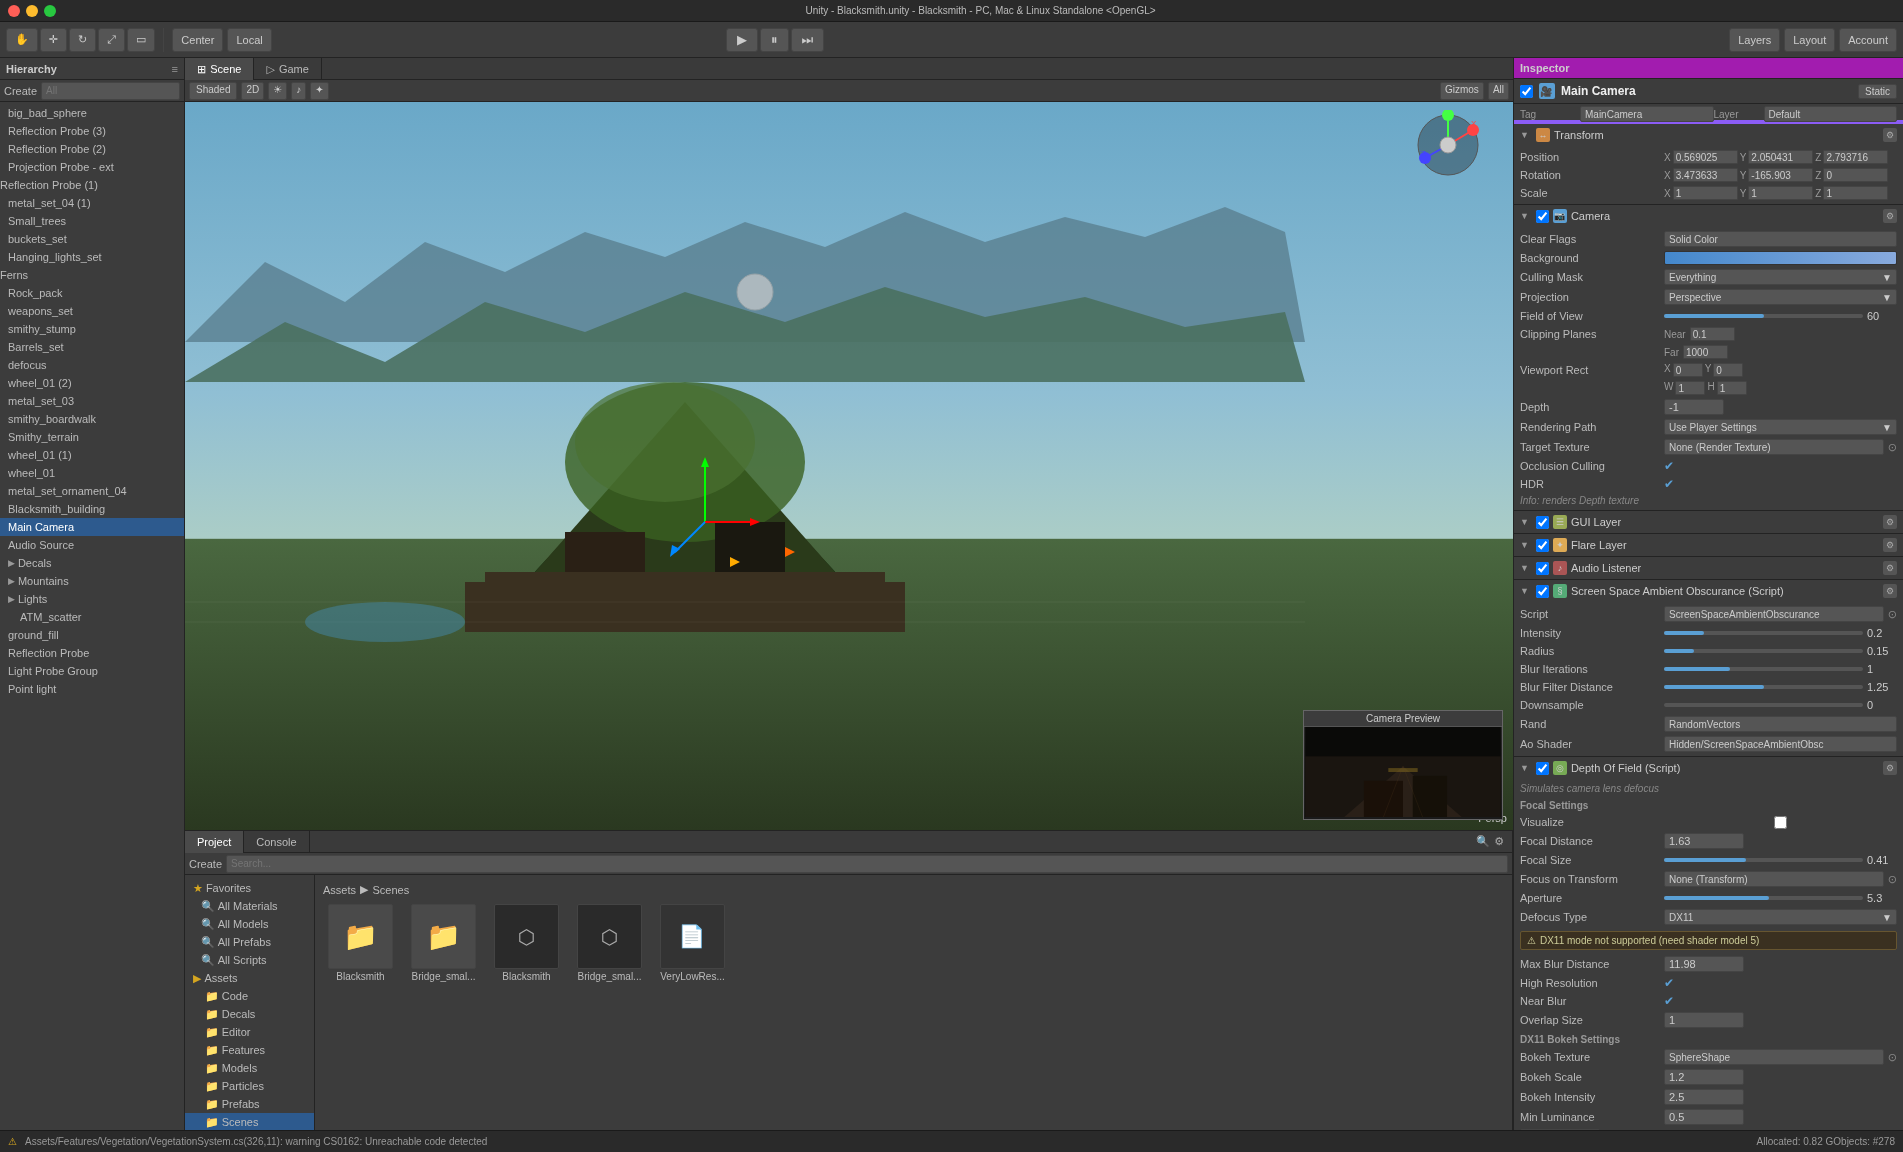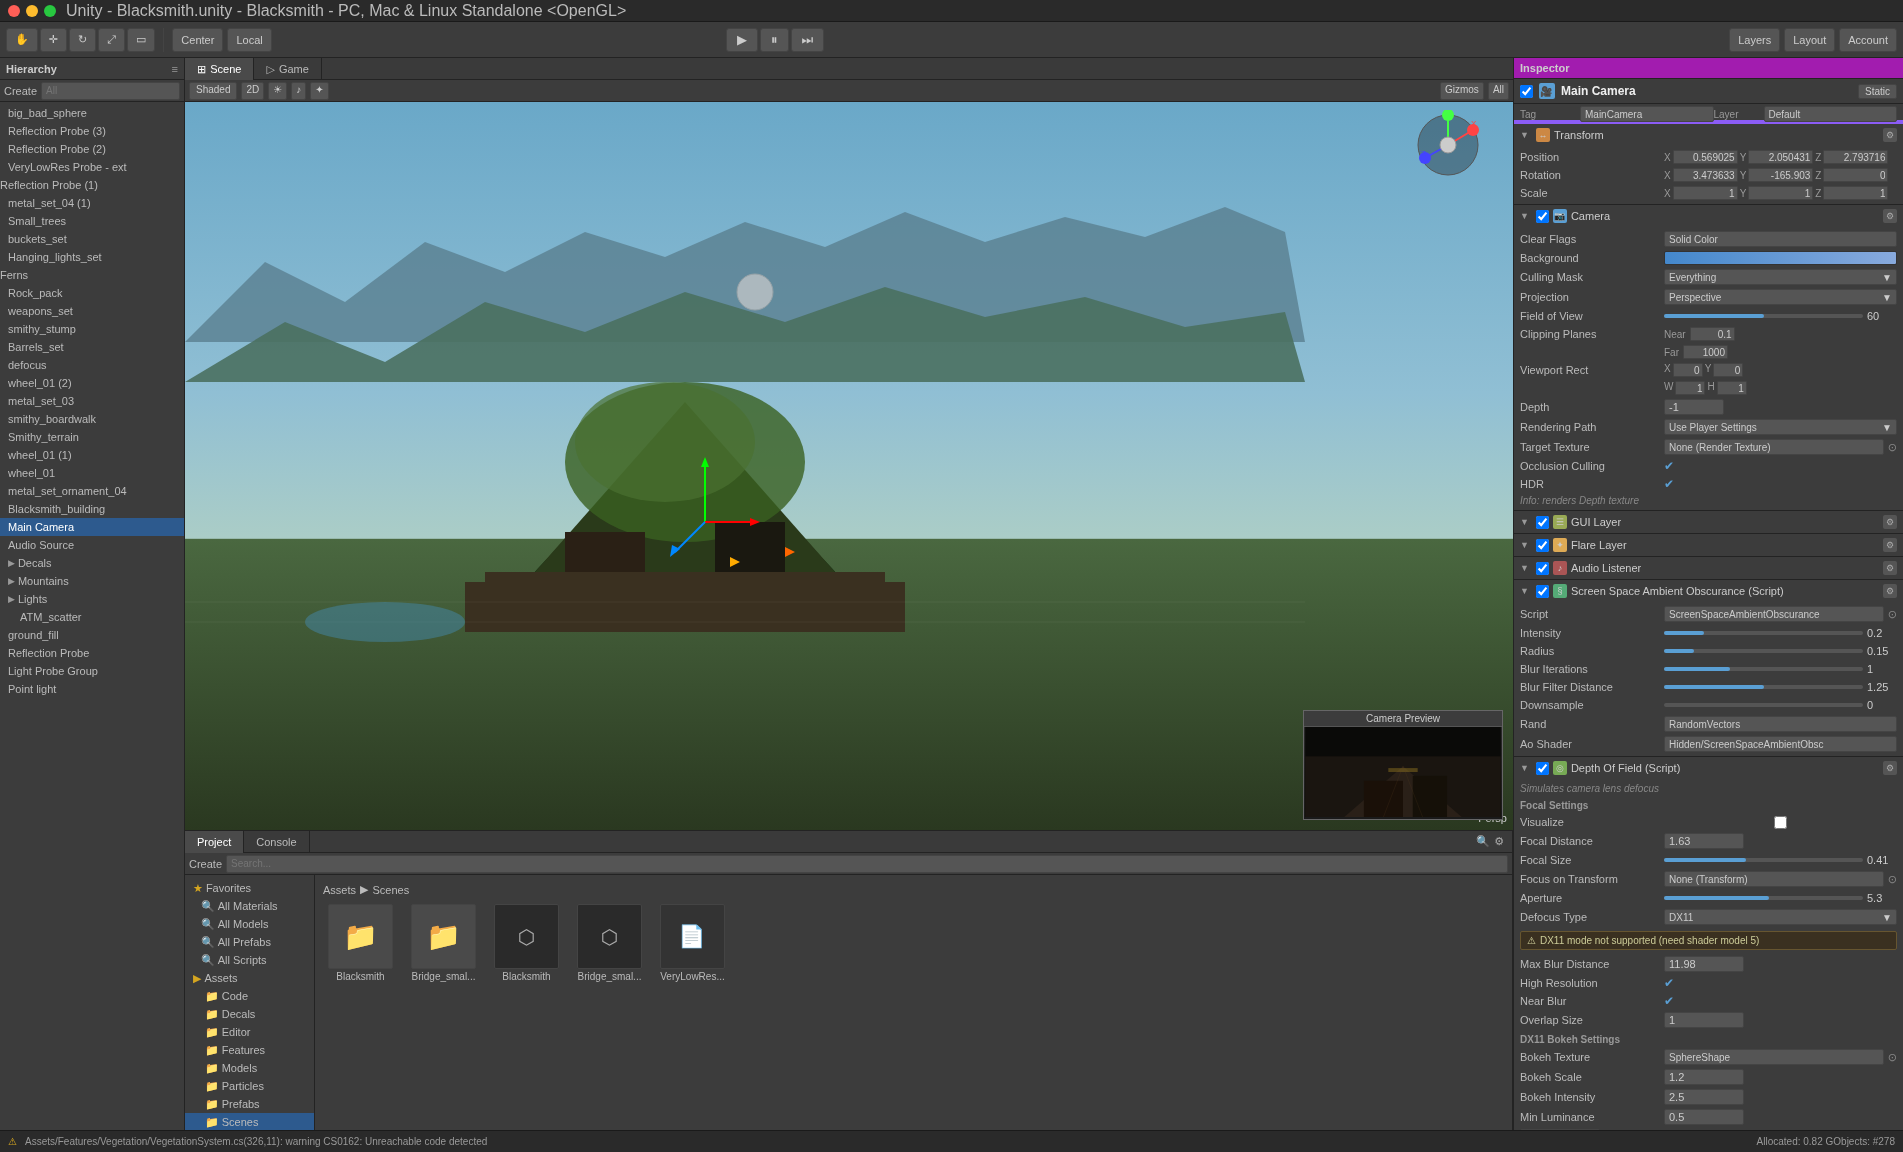--- a/index.html
+++ b/index.html
@@ -20,21 +20,21 @@
       display: flex;
       align-items: center;
       padding: 0 8px;
       border-bottom: 1px solid #1a1a1a;
     }
     .traffic-lights { display: flex; gap: 6px; margin-right: 10px; }
     .traffic-light { width: 12px; height: 12px; border-radius: 50%; }
     .tl-red { background: #ff5f57; }
     .tl-yellow { background: #febc2e; }
     .tl-green { background: #28c840; }
-    #title-text { color: #bbb; font-size: 16px; flex: 1; }
+    #title-text { color: #bbb; font-size: 10px; flex: 1; text-align: center; }
 
     
     #main-toolbar {
       height: 36px;
       background: #3c3c3c;
       display: flex;
       align-items: center;
       padding: 0 6px;
       border-bottom: 1px solid #232323;
       gap: 4px;
@@ -421,21 +421,21 @@
       color: #ccc;
       padding: 1px 4px;
       font-size: 11px;
       border-radius: 2px;
       height: 16px;
       width: 100%;
     }
     .prop-xyz { display: flex; gap: 2px; }
     .prop-xyz-item { display: flex; align-items: center; gap: 2px; }
     .prop-xyz-label { font-size: 10px; color: #999; }
-    .prop-xyz-input { background: #555; border: 1px solid #444; color: #ccc; padding: 1px 2px; font-size: 10px; border-radius: 1px; height: 14px; width: 65px; text-align: right; }
+    .prop-xyz-input { background: #555; border: 1px solid #444; color: #ccc; padding: 1px 2px; font-size: 10px; border-radius: 1px; height: 14px; width: 65px; }
     .prop-color-bar {
       height: 14px;
       width: 100%;
       background: #4488cc;
       border: 1px solid #333;
       border-radius: 2px;
       cursor: pointer;
     }
     .prop-dropdown {
       background: #555;
@@ -531,21 +531,21 @@
       <span style="cursor:pointer; color:#999;">≡</span>
     </div>
     <div class="hierarchy-toolbar">
       <span style="font-size:11px;color:#bbb;cursor:pointer;">Create</span>
       <input type="text" class="search-input" style="width: 80px;" placeholder="All">
     </div>
     <div class="hierarchy-list" id="hierarchy-list">
     <div class="hierarchy-item" style="padding-left: 8px;">big_bad_sphere</div>
         <div class="hierarchy-item" style="padding-left: 8px;">Reflection Probe (3)</div>
         <div class="hierarchy-item" style="padding-left: 8px;">Reflection Probe (2)</div>
-        <div class="hierarchy-item" style="padding-left: 8px;">VeryLowRes Probe - ext</div>
+        <div class="hierarchy-item" style="padding-left: 8px;">Projection Probe - ext</div>
         <div class="hierarchy-item" style="padding-left: 0;">Reflection Probe (1)</div>
         <div class="hierarchy-item" style="padding-left: 8px;">metal_set_04 (1)</div>
         <div class="hierarchy-item" style="padding-left: 8px;">Small_trees</div>
         <div class="hierarchy-item" style="padding-left: 8px;">buckets_set</div>
         <div class="hierarchy-item" style="padding-left: 8px;">Hanging_lights_set</div>
         <div class="hierarchy-item" style="padding-left: 0;">Ferns</div>
         <div class="hierarchy-item" style="padding-left: 8px;">Rock_pack</div>
         <div class="hierarchy-item" style="padding-left: 8px;">weapons_set</div>
         <div class="hierarchy-item" style="padding-left: 8px;">smithy_stump</div>
         <div class="hierarchy-item" style="padding-left: 8px;">Barrels_set</div>

